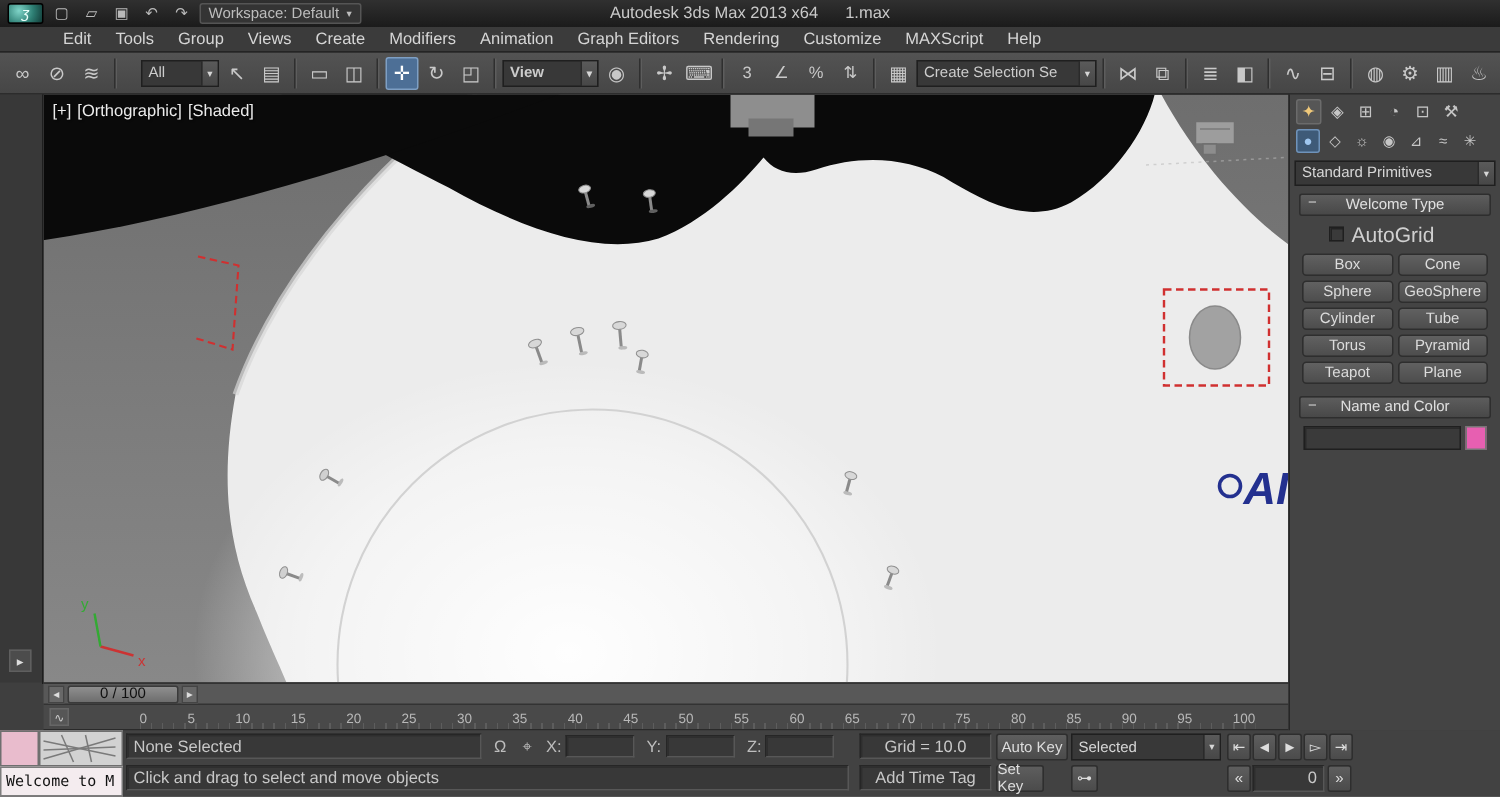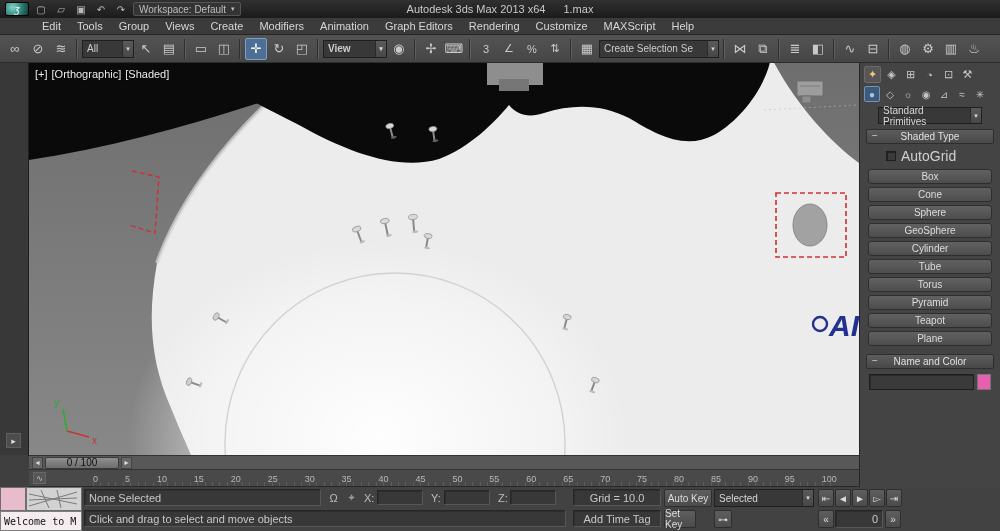--- a/index.html
+++ b/index.html
@@ -37,51 +37,51 @@
   .tbtn { width:22px; height:22px; flex:0 0 auto; display:flex; align-items:center; justify-content:center;
     color:#c9c9c9; font-size:13px; border-radius:2px; }
   .tbtn.small { font-size:11px; }
   .tbtn.active { background:#4d6f96; border:1px solid #7e9fc4; color:#ffffff; }
   .tsep { width:2px; height:20px; flex:0 0 auto; border-left:1px solid #2f2f2f; border-right:1px solid #5d5d5d; margin:0 3px;}
   .tdrop { height:18px; flex:0 0 auto; background:#383838; border:1px solid #1f1f1f; display:flex; align-items:center;
     font-size:10px; color:#cccccc; }
   .tdrop .dval { padding:0 4px; flex:1; white-space:nowrap; overflow:hidden;}
   .darr { width:11px; height:100%; background:linear-gradient(#5a5a5a,#474747); border-left:1px solid #2a2a2a;
     display:flex; align-items:center; justify-content:center; font-size:7px; color:#d6d6d6;}
-  .w52{width:52px;} .w64{width:64px;font-weight:bold;} .w120{width:120px;}
+  .w52{width:52px;margin-left:12px;} .w64{width:64px;font-weight:bold;} .w120{width:120px;}
   
   .leftstrip { position:absolute; left:0; top:63px; width:29px; height:392px; background:#383838; border-right:1px solid #262626;}
   .expandbtn { position:absolute; left:6px; top:370px; width:15px; height:15px; background:#4c4c4c;
     border:1px solid #5f5f5f; color:#dddddd; font-size:9px; display:flex; align-items:center; justify-content:center;}
   
   .viewport { position:absolute; left:29px; top:63px; width:830px; height:392px; background:#777; overflow:hidden;
     outline:1px solid #1e1e1e;}
   .vplabels { position:absolute; left:6px; top:5px; display:flex; gap:4px; z-index:5;
     color:#ececec; font-size:11px; text-shadow:1px 1px 1px rgba(0,0,0,.55);}
   
   .cmdpanel { position:absolute; left:859px; top:63px; width:141px; height:424px; background:#444444;
     border-left:1px solid #262626; z-index:20;}
   .cp-tabs { display:flex; gap:2px; padding:3px 4px 1px 4px; }
   .cp-tab { width:17px; height:17px; display:flex; align-items:center; justify-content:center; color:#c6c6c6;
     font-size:11px; border-radius:2px;}
   .cp-tab.active { background:#565656; border:1px solid #6b6b6b; color:#f0c97a;}
   .cp-cats { display:flex; gap:2px; padding:2px 4px;}
   .cp-cat { width:16px; height:16px; display:flex; align-items:center; justify-content:center; color:#c6c6c6;
     font-size:10px; border-radius:2px;}
   .cp-cat.active { background:#3e5a78; border:1px solid #6f93bb; color:#9fc6ef;}
-  .cp-drop { margin:3px 18px; height:17px; background:#383838; border:1px solid #1f1f1f; display:flex; align-items:center;
+  .cp-drop { margin:3px 3px; height:17px; background:#383838; border:1px solid #1f1f1f; display:flex; align-items:center;
     font-size:10px; color:#d6d6d6;}
   .rollout { margin:5px 6px 0 6px; height:15px; background:linear-gradient(#5d5d5d,#484848);
     border:1px solid #2e2e2e; border-radius:2px; position:relative;
     display:flex; align-items:center; justify-content:center; font-size:10px; color:#e0e0e0;}
   .rollout .rmin { position:absolute; left:5px; top:0; font-size:10px; color:#cfcfcf;}
   .agrow { display:flex; align-items:center; gap:5px; padding:4px 0 2px 26px;}
   .chk { width:10px; height:10px; background:#3a3a3a; border:1px solid #1f1f1f; box-shadow:inset 1px 1px 0 #222;}
   .aglabel { font-size:14px; color:#d0d0d0;}
-  .ot-grid { display:grid; grid-template-columns:1fr; gap:3px; padding:3px 8px;}
+  .ot-grid { display:grid; grid-template-columns:1fr 1fr; gap:3px; padding:3px 8px;}
   .ot-btn { height:15px; background:linear-gradient(#616161,#4d4d4d); border:1px solid #2e2e2e; border-radius:3px;
     color:#dcdcdc; font-size:10px; display:flex; align-items:center; justify-content:center; cursor:default;}
   .ncrow { display:flex; gap:3px; padding:5px 9px; align-items:center;}
   .namefield { flex:1; height:16px; background:#3a3a3a; border:1px solid #1f1f1f; box-shadow:inset 1px 1px 0 #2a2a2a;}
   .swatch { width:14px; height:16px; border:1px solid #777; }
   
   .timeslider { position:absolute; left:29px; top:455px; width:830px; height:15px; background:#585858;
     border-top:1px solid #333; border-bottom:1px solid #333; display:flex; align-items:center; padding-left:3px; gap:2px;}
   .ts-arrow { width:11px; height:12px; background:#686868; border:1px solid #444; color:#ddd; font-size:8px;
     display:flex; align-items:center; justify-content:center;}
@@ -331,21 +331,21 @@
     <span class="cp-cat">⊿</span>
     <span class="cp-cat">≈</span>
     <span class="cp-cat">✳</span>
   </div>
   <div class="cp-drop">
     <span class="dval" style="padding:0 4px; flex:1;">Standard Primitives</span>
     <span class="darr">▾</span>
   </div>
   <div class="rollout">
     <span class="rmin">−</span>
-    <span>Shaded Type</span>
+    <span>Welcome Type</span>
   </div>
   <div class="agrow">
     <span class="chk"></span>
     <span class="aglabel">AutoGrid</span>
   </div>
   <div class="ot-grid">
     <span class="ot-btn">Box</span>
     <span class="ot-btn">Cone</span>
     <span class="ot-btn">Sphere</span>
     <span class="ot-btn">GeoSphere</span>

